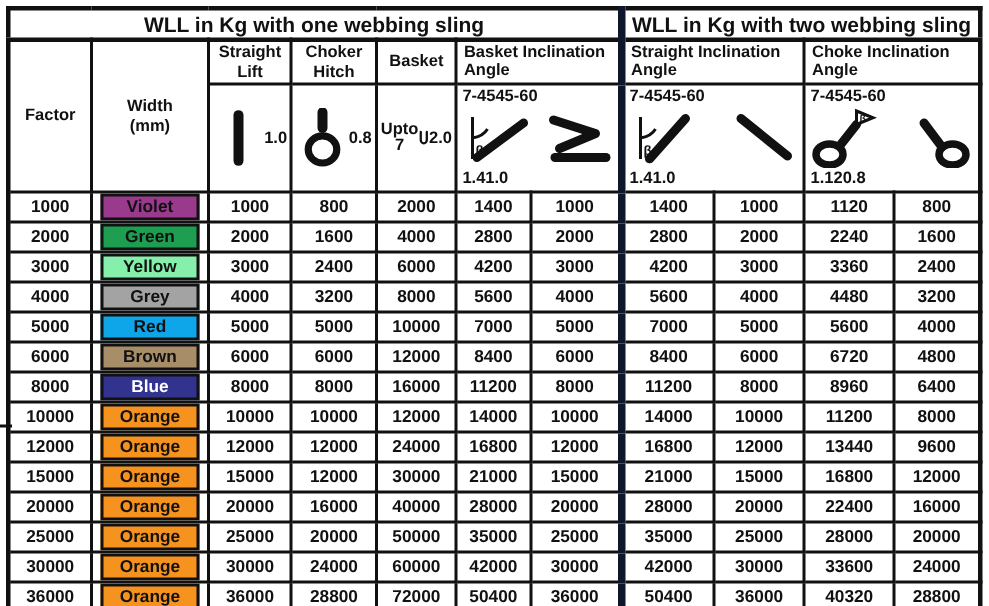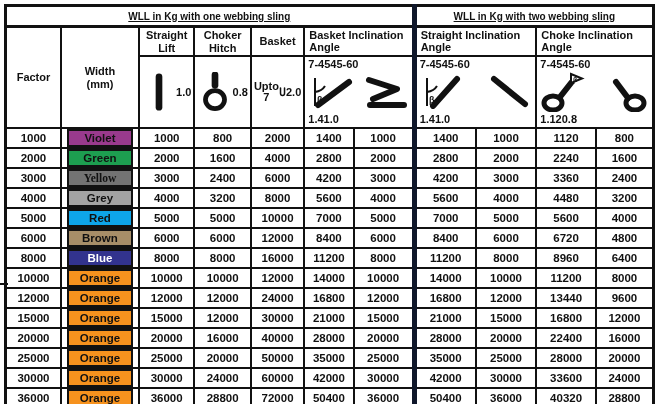--- a/index.html
+++ b/index.html
@@ -10,21 +10,21 @@
   }
   .sheet{position:absolute;left:4px;top:4px;}
   table{
     border-collapse:collapse;table-layout:fixed;
     width:651px;height:396px;
     border:3px solid #111;
   }
   th,td{border:2px solid #111;padding:0;text-align:center;vertical-align:middle;
         font-size:11.5px;font-weight:bold;overflow:hidden;}
   .sec-l{border-left:5px solid #0f172a;}
-  tr.top-row th{height:18px;font-size:10px;border-bottom:3px solid #111;text-decoration:underline;}
+  tr.top-row th{height:18px;font-size:14px;border-bottom:3px solid #111;}
   tr.label-row th{height:26px;font-size:11px;line-height:1.1;}
   tr.icon-row td{height:70px;}
   th.left-lab{text-align:left;padding-left:4px;vertical-align:top;padding-top:1px;}
   tbody td{height:18px;}
   
   .icell{display:flex;justify-content:space-between;
          align-items:center;height:68px;padding:1px 2px;box-sizing:border-box;}
   .icell .sp{height:9px;}
   .fac{font-size:11px;line-height:11px;}
   .incl{display:flex;flex-direction:column;justify-content:space-between;
@@ -207,21 +207,21 @@
           <td>2800</td>
           <td>2000</td>
           <td class="sec-l">2800</td>
           <td>2000</td>
           <td>2240</td>
           <td>1600</td>
         </tr>
         <tr>
           <td>3000</td>
           <td class="width-cell">
-            <div class="swatch" style="background: #737373; color: rgb(17, 17, 17); font-family: Liberation Serif, serif;">Yellow</div>
+            <div class="swatch" style="background: #86efac; color: rgb(17, 17, 17);">Yellow</div>
           </td>
           <td>3000</td>
           <td>2400</td>
           <td>6000</td>
           <td>4200</td>
           <td>3000</td>
           <td class="sec-l">4200</td>
           <td>3000</td>
           <td>3360</td>
           <td>2400</td>

